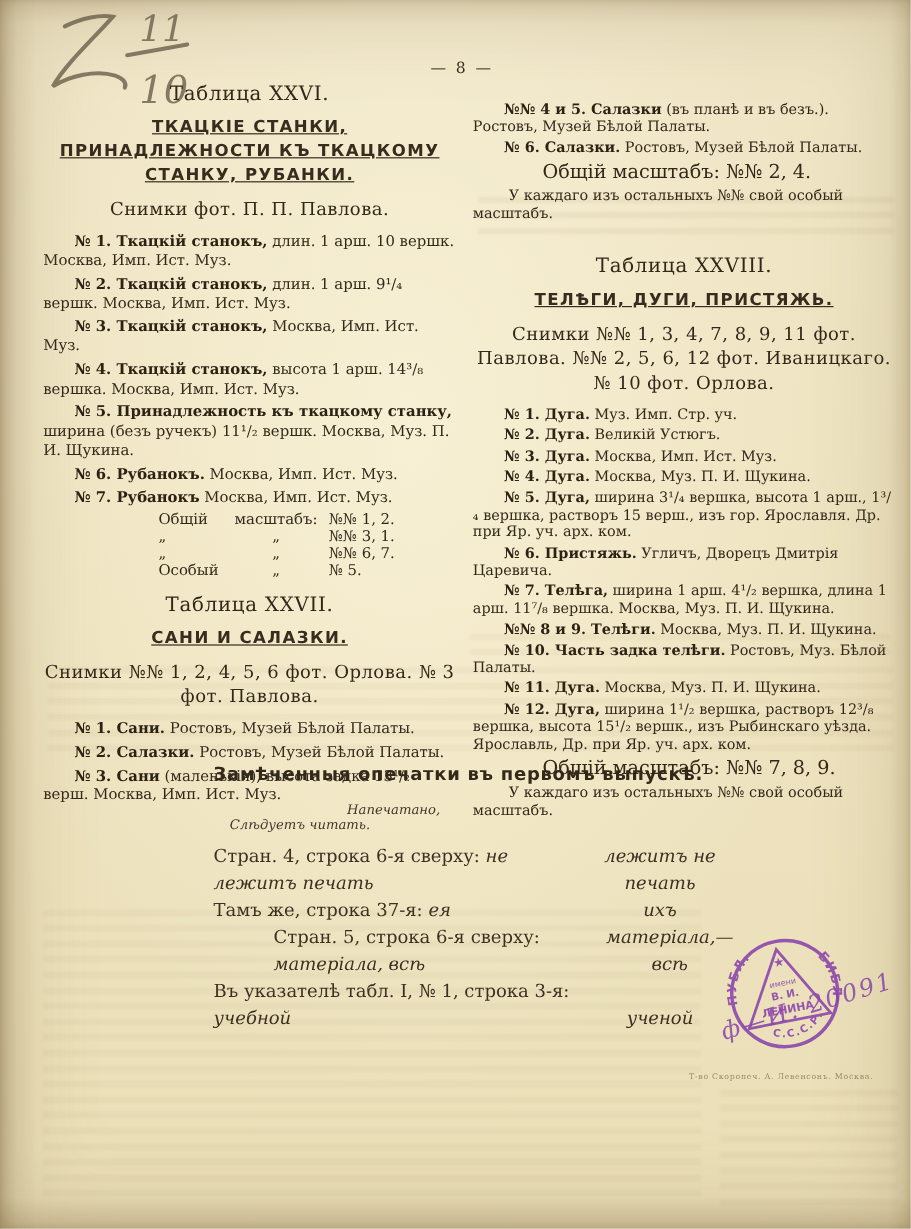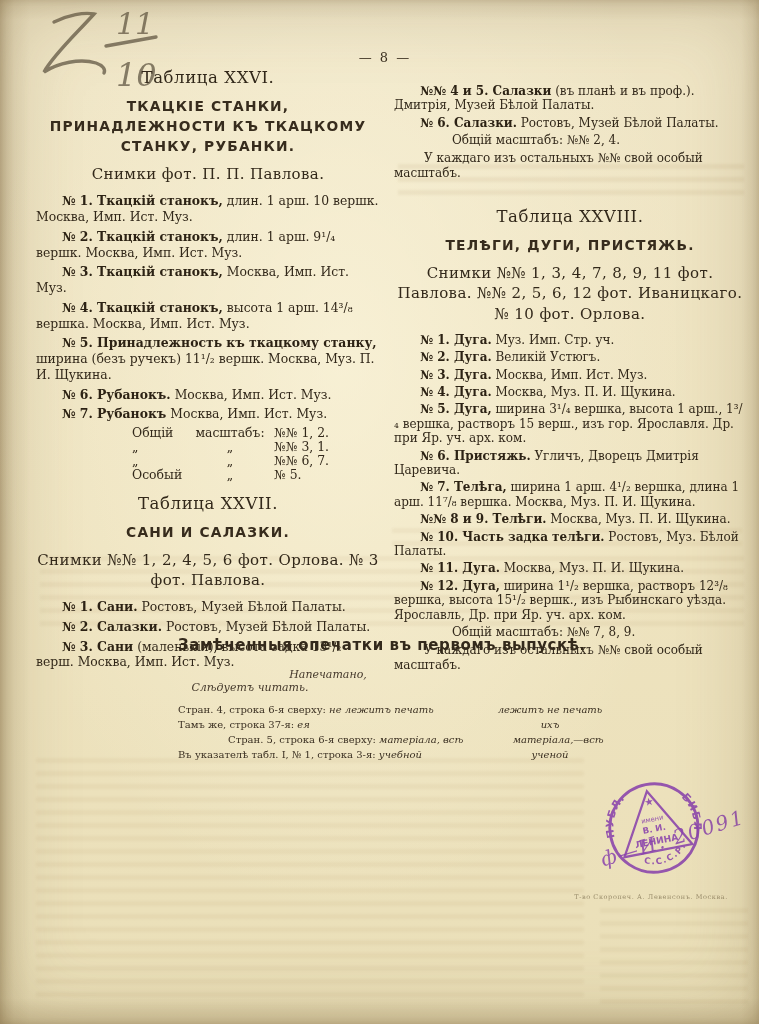--- a/index.html
+++ b/index.html
@@ -22,42 +22,42 @@
   .vignette{position:absolute;inset:0;pointer-events:none;
     box-shadow:inset 0 0 70px 12px rgba(120,95,50,.22), inset 0 0 6px rgba(100,75,40,.2);}
   
   .page-number{position:absolute;top:50px;left:0;width:770px;text-align:center;
     font-size:13px;letter-spacing:2px;color:#3a2f20;}
   .col{position:absolute;}
   .col-left{left:36px;top:68px;width:344px;}
   .col-right{left:394px;top:84px;width:352px;}
   .tbl-title{font-size:16.5px;text-align:center;letter-spacing:.6px;margin:0 0 9px;}
   .tbl-head{font-family:"DejaVu Sans","Liberation Sans",sans-serif;font-weight:bold;
-    font-size:13.8px;letter-spacing:1.2px;text-align:center;line-height:1.45;margin:0 0 8px;color:#372c1d;}
+    font-size:13.8px;letter-spacing:1.2px;text-align:center;line-height:1.45;margin:0 0 8px;color:#372c1d;text-decoration:underline;}
   .credit{font-size:15px;text-align:center;letter-spacing:.4px;margin:0 0 9px;line-height:1.35;}
   .entry{font-size:12.4px;line-height:1.27;margin:0 0 4px;text-indent:26px;}
   .col-right .entry{font-size:12px;line-height:1.2;margin:0 0 3px;}
   .entry b{font-weight:bold;color:#2c2214;}
   .scale-block{margin:4px 0 6px 96px;font-size:12.4px;}
   .scale-row{display:flex;line-height:1.12;}
   .sc1{width:54px;text-align:left;}
   .sc2{width:88px;text-align:center;}
   .sc3{flex:1;}
-  .scale-line{font-size:12px;margin:2px 0 3px;text-indent:58px;line-height:1.25;}
+  .scale-line{font-size:16px;margin:2px 0 3px;text-indent:58px;line-height:1.25;}
   .note-line{font-size:12px;margin:0 0 3px;text-indent:30px;line-height:1.25;}
   .mt-27{margin-top:12px;}
   .mt-28{margin-top:26px;}
   
   .errata{position:absolute;left:178px;top:636px;width:444px;}
   .errata-title{font-family:"DejaVu Sans","Liberation Sans",sans-serif;font-weight:bold;
     font-size:15px;text-align:left;letter-spacing:.6px;margin:0 0 14px;color:#33291b;}
   .errata-headers{display:flex;font-size:11px;font-style:italic;margin:0 0 8px;color:#43372a;flex-direction:column;}
   .eh-left{width:300px;text-align:center;}
   .eh-right{width:144px;text-align:center;}
-  .errata-row{display:flex;font-size:10px;line-height:1.5;color:#3b3022;}
+  .errata-row{display:flex;font-size:15px;line-height:1.5;color:#3b3022;align-items:flex-end;}
   .er-left{width:300px;}
   .er-right{width:144px;text-align:center;font-style:italic;}
   .er-left i{font-style:italic;}
   .errata-rows .errata-row:nth-child(3) .er-left{padding-left:50px;}
   
   .stamp{position:absolute;left:606px;top:780px;width:96px;height:96px;transform:rotate(-11deg);opacity:.88;}
   .stamp-number{position:absolute;left:598px;top:826px;width:150px;
     font-size:20px;font-style:italic;color:#8a43ac;transform:rotate(-17deg);
     letter-spacing:2px;opacity:.85;}
   
@@ -144,21 +144,21 @@
 
     <p class="entry"><b>№ 1. Сани.</b><span> Ростовъ, Музей Бѣлой Палаты.</span></p>
         <p class="entry"><b>№ 2. Салазки.</b><span> Ростовъ, Музей Бѣлой Палаты.</span></p>
         <p class="entry"><b>№ 3. Сани</b><span> (маленькія), высота задка 13¹/₂ верш. Москва, Имп. Ист. Муз.</span></p>
       </div>
   </div>
 
   <div class="col col-right">
     <div>
 
-    <p class="entry"><b>№№ 4 и 5. Салазки</b><span> (въ планѣ и въ проф.). Дмитрія, Музей Бѣлой Палаты.</span></p>
+    <p class="entry"><b>№№ 4 и 5. Салазки</b><span> (въ планѣ и въ безъ.). Ростовъ, Музей Бѣлой Палаты.</span></p>
         <p class="entry"><b>№ 6. Салазки.</b><span> Ростовъ, Музей Бѣлой Палаты.</span></p>
       </div>
     <p class="scale-line">Общій масштабъ: №№ 2, 4.</p>
     <p class="note-line">У каждаго изъ остальныхъ №№ свой особый масштабъ.</p>
 
     <div class="tbl-title mt-28">Таблица XXVIII.</div>
     <div class="tbl-head">ТЕЛѢГИ, ДУГИ, ПРИСТЯЖЬ.</div>
     <div class="credit">Снимки №№ 1, 3, 4, 7, 8, 9, 11 фот. Павлова. №№ 2, 5, 6, 12 фот. Иваницкаго. № 10 фот. Орлова.</div>
 
     <div>

